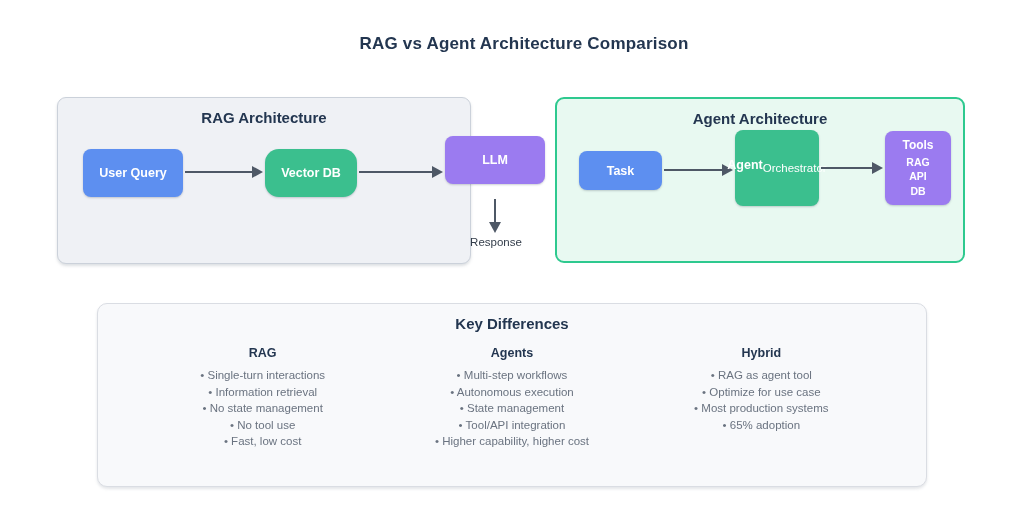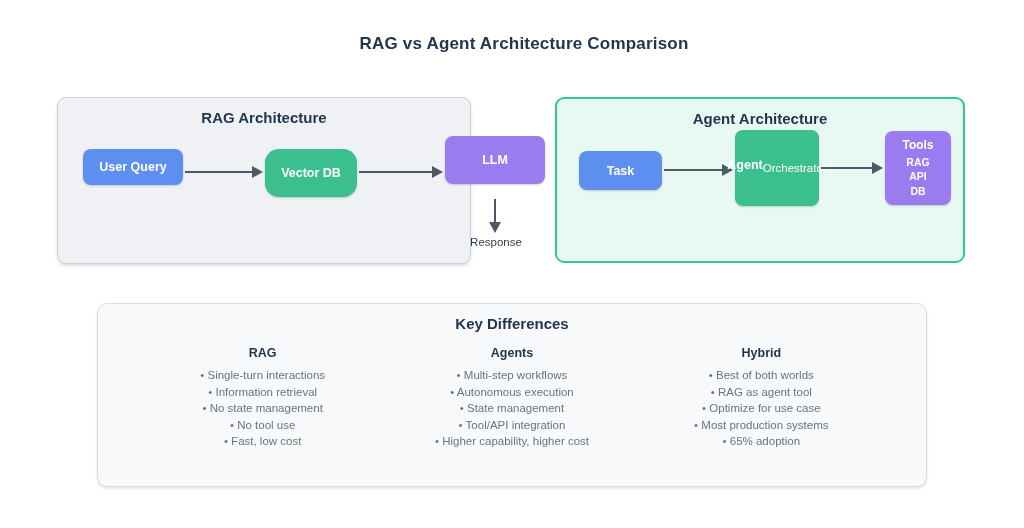--- a/index.html
+++ b/index.html
@@ -33,21 +33,21 @@
   }
   .node {
     position:absolute; border-radius:8px; color:#ffffff; font-weight:bold;
     font-size:12.5px; display:flex; align-items:center; justify-content:center;
     text-align:center; box-shadow:0 1px 2px rgba(60,70,90,0.25);
   }
   .blue   { background:#5D8FF0; }
   .green  { background:#3BBF8E; }
   .purple { background:#9B7BF0; }
 
-  .user-query { left:25px;  top:51px; width:100px; height:36px; }
+  .user-query { left:25px;  top:51px; width:100px; height:48px; }
   .vector-db  { left:207px; top:51px; width:92px;  height:48px;border-radius:14px; }
   .llm        { left:445px; top:136px; width:100px; height:48px; z-index:2; }
 
   .task         { left:22px;  top:52px; width:83px; height:39px; }
   .orchestrator { left:178px; top:31px; width:84px; height:76px; flex-direction:row; }
   .orchestrator .line1 { font-size:12.5px; font-weight:bold; margin-bottom:6px; }
   .orchestrator .line2 { font-size:11.5px; font-weight:500; }
   .tools        { left:328px; top:32px; width:66px; height:74px; flex-direction:column; }
   .tools .tools-title { font-size:12px; font-weight:bold; margin-bottom:3px; }
   .tools .tool-item   { font-size:10.5px; font-weight:600; line-height:14.5px; }
@@ -134,21 +134,20 @@
       <div class="kd-col">
         <div class="kd-header">Agents</div>
         <div class="kd-item">• Multi-step workflows</div>
         <div class="kd-item">• Autonomous execution</div>
         <div class="kd-item">• State management</div>
         <div class="kd-item">• Tool/API integration</div>
         <div class="kd-item">• Higher capability, higher cost</div>
       </div>
       <div class="kd-col">
         <div class="kd-header">Hybrid</div>
-        <div class="kd-item">• Best of both worlds</div>
         <div class="kd-item">• RAG as agent tool</div>
         <div class="kd-item">• Optimize for use case</div>
         <div class="kd-item">• Most production systems</div>
         <div class="kd-item">• 65% adoption</div>
       </div>
     </div>
   </section>
 
 </div>
 

